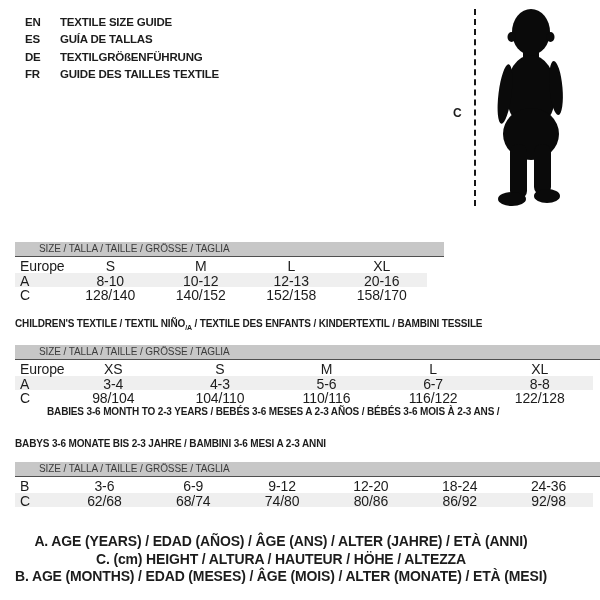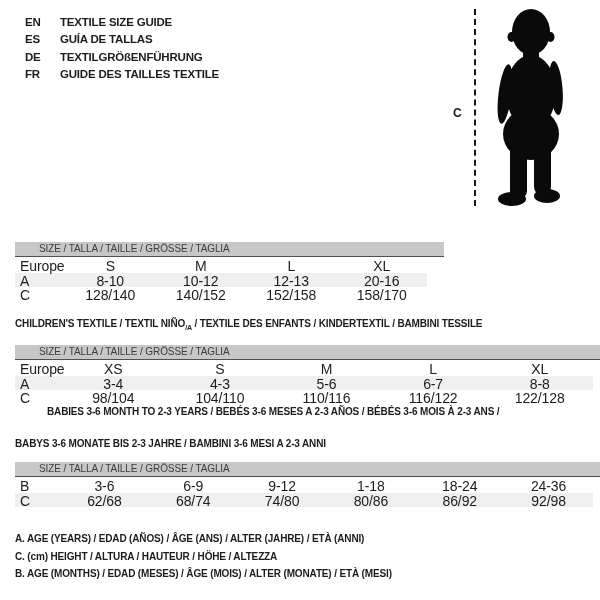--- a/index.html
+++ b/index.html
@@ -33,21 +33,21 @@
   .trow { display:grid; align-items:center; height:14.5px; font-size:14px; letter-spacing:-0.1px; }
   .t1 { grid-template-columns:50px repeat(4,1fr); }
   .t2 { grid-template-columns:45px repeat(5,1fr); }
   .t3 { grid-template-columns:45px repeat(6,1fr); }
   .tlabel { padding-left:5px; text-align:left; }
   .tcell { text-align:center; }
   .shaded { background:#efefef; }
 
   
   .notes { left:15px; top:533px; }
-  .note-line { font-weight:bold; font-size:10px; letter-spacing:-0.15px; height:17.5px; white-space:nowrap; }
+  .note-line { font-weight:bold; font-size:14px; letter-spacing:-0.15px; height:17.5px; white-space:nowrap;text-align:center; }
 </style>
 </head>
 <body>
 
 <div class="page">
 
   <div class="abs lang-list">
     <div class="lang-row">
       <span class="lang-code">EN</span>
       <span class="lang-title">TEXTILE SIZE GUIDE</span>
@@ -149,21 +149,21 @@
   <div class="abs sec-title" style="left:15px; top:438px;">BABYS 3-6 MONATE BIS 2-3 JAHRE / BAMBINI 3-6 MESI A 2-3 ANNI</div>
 
   <div class="abs size-bar" style="left:15px; top:462px; width:571px;">SIZE / TALLA / TAILLE / GRÖSSE / TAGLIA</div>
 
   <div class="abs" style="left:15px; top:478px; width:578px;">
     <div class="trow t3">
       <span class="tlabel">B</span>
       <span class="tcell">3-6</span>
       <span class="tcell">6-9</span>
       <span class="tcell">9-12</span>
-      <span class="tcell">1-18</span>
+      <span class="tcell">12-20</span>
       <span class="tcell">18-24</span>
       <span class="tcell">24-36</span>
     </div>
     <div class="trow t3 shaded">
       <span class="tlabel">C</span>
       <span class="tcell">62/68</span>
       <span class="tcell">68/74</span>
       <span class="tcell">74/80</span>
       <span class="tcell">80/86</span>
       <span class="tcell">86/92</span>

